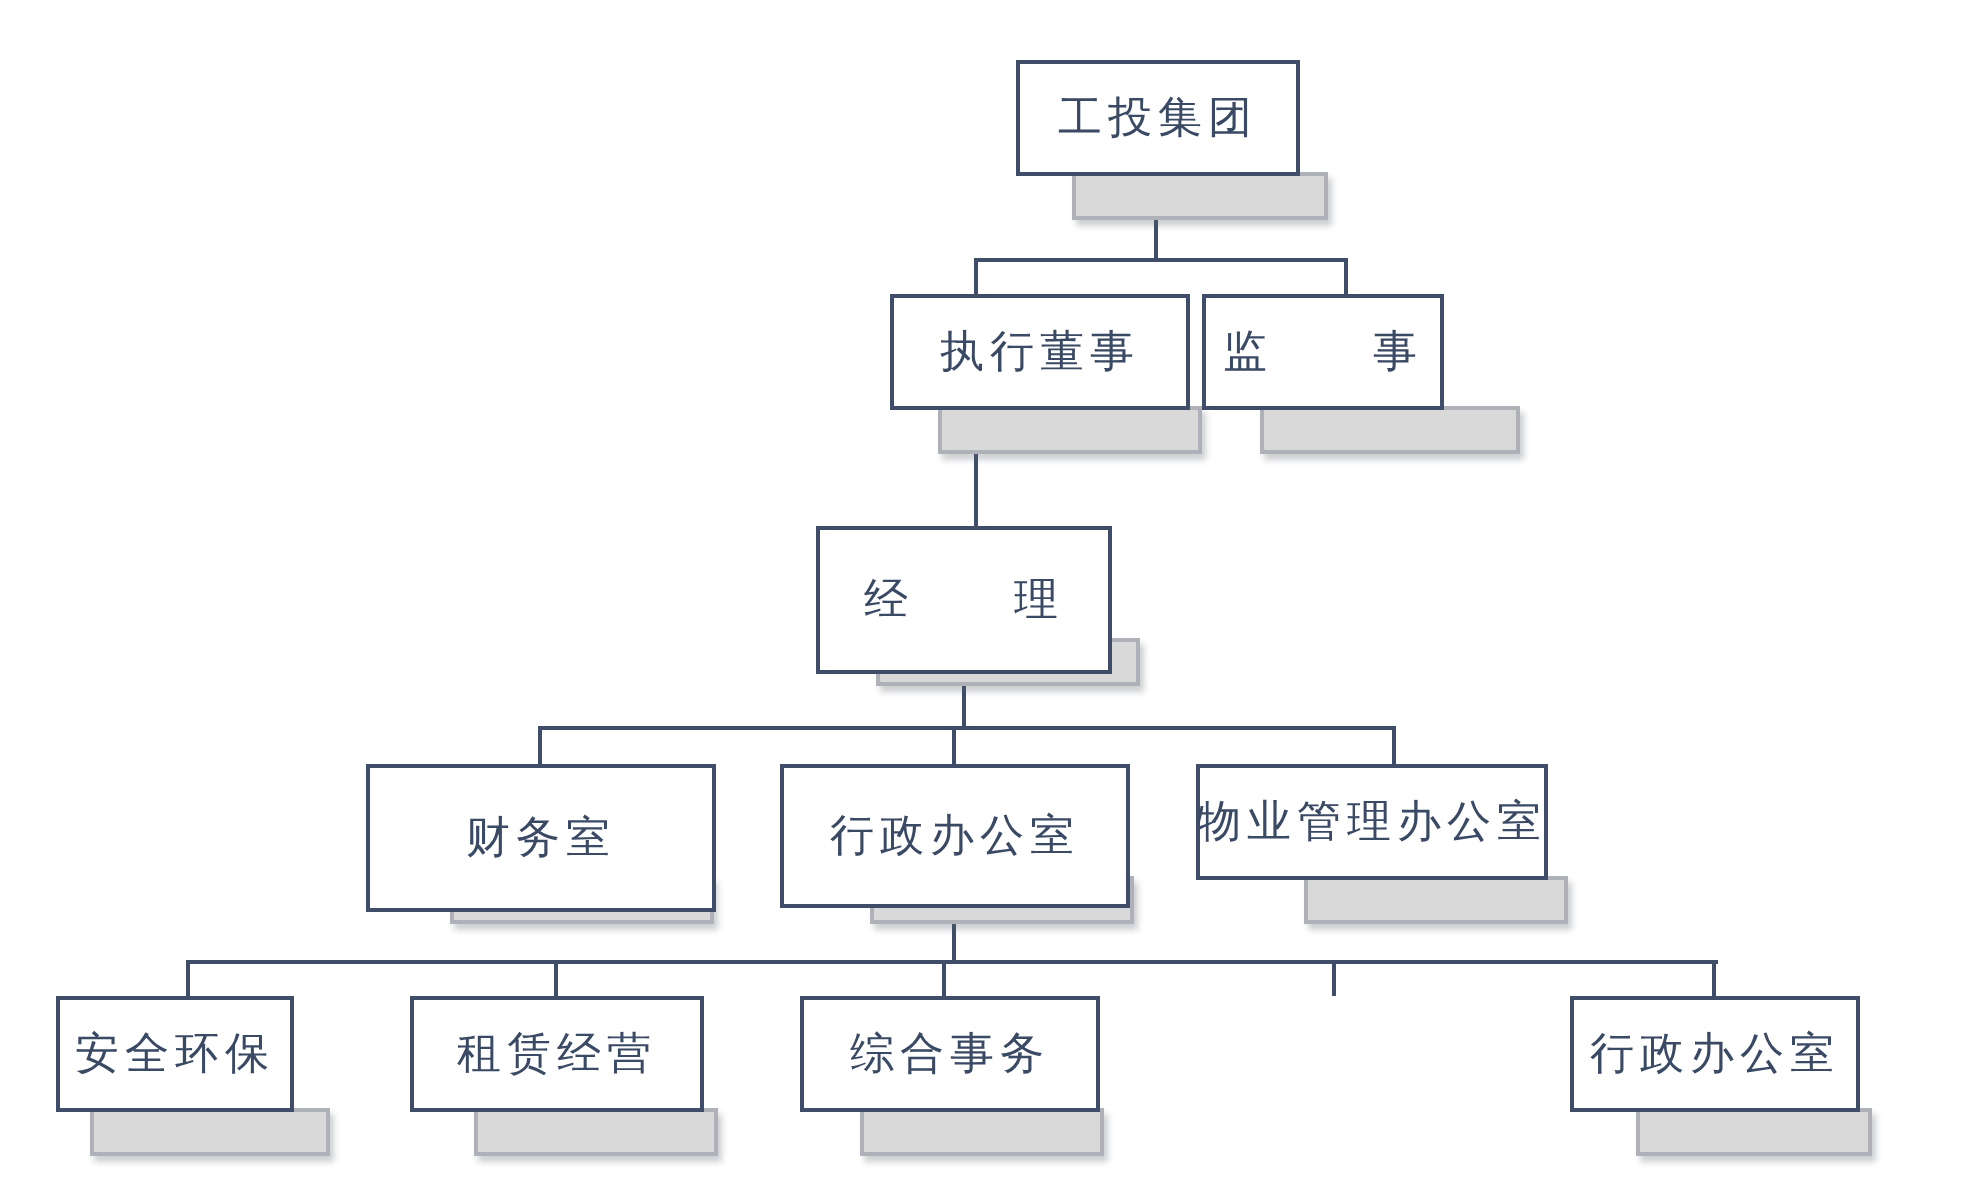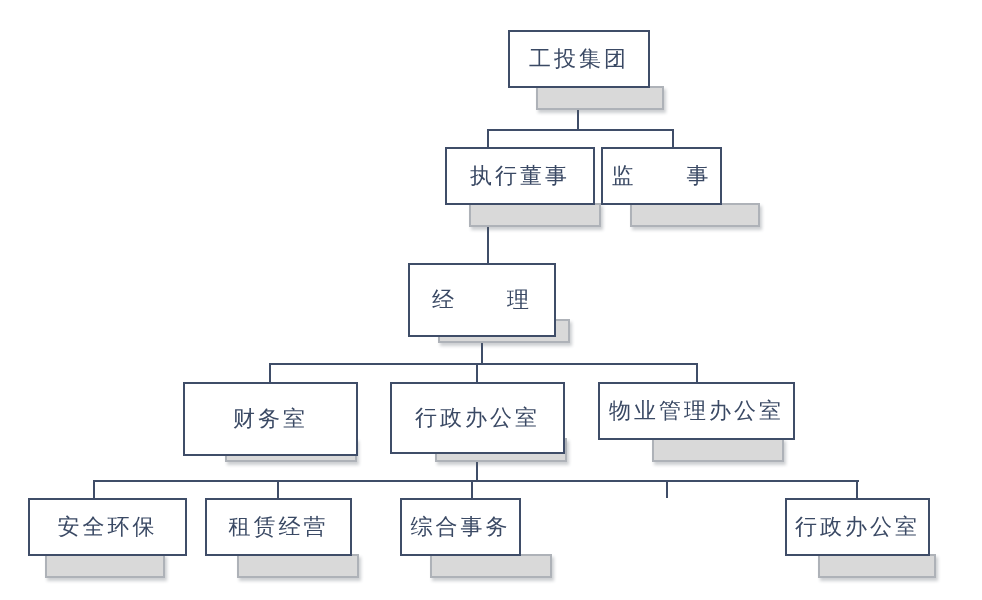--- a/index.html
+++ b/index.html
@@ -48,27 +48,27 @@
   #n2  { left:413px; top:147px; width:150px; height:58px;margin-left:32px; }
   #n2 .bar  { left:24px; width:132px; }
   #n3  { left:601px; top:147px; width:121px; height:58px; }
   #n3 .bar  { left:29px; width:130px; }
   #n4  { left:408px; top:263px; width:148px; height:74px; }
   #n4 .bar  { left:30px; width:132px; }
   #n5  { left:183px; top:382px; width:175px; height:74px; }
   #n5 .bar  { left:42px; width:132px; }
   #n6  { left:390px; top:382px; width:175px; height:72px; }
   #n6 .bar  { left:45px; width:132px; }
-  #n7  { left:598px; top:382px; width:197px; height:58px; }
+  #n7  { left:598px; top:382px; width:176px; height:58px; }
   #n7 .bar  { left:54px; width:132px; }
-  #n8  { left:28px;  top:498px; width:159px; height:58px; }
+  #n8  { left:28px;  top:498px; width:119px; height:58px; }
   #n8 .bar  { left:17px; width:120px; }
   #n9  { left:205px; top:498px; width:147px; height:58px; }
   #n9 .bar  { left:32px; width:122px; }
-  #n10 { left:400px; top:498px; width:121px; height:58px; }
+  #n10 { left:400px; top:498px; width:150px; height:58px; }
   #n10 .bar { left:30px; width:122px; }
   #n11 { left:600px; top:498px; width:135px; height:58px; }
   #n11 .bar { left:25px; width:115px; }
   #n12 { left:785px; top:498px; width:145px; height:58px; }
   #n12 .bar { left:33px; width:118px; }
 </style>
 </head>
 <body>
 
 <div class="canvas">

